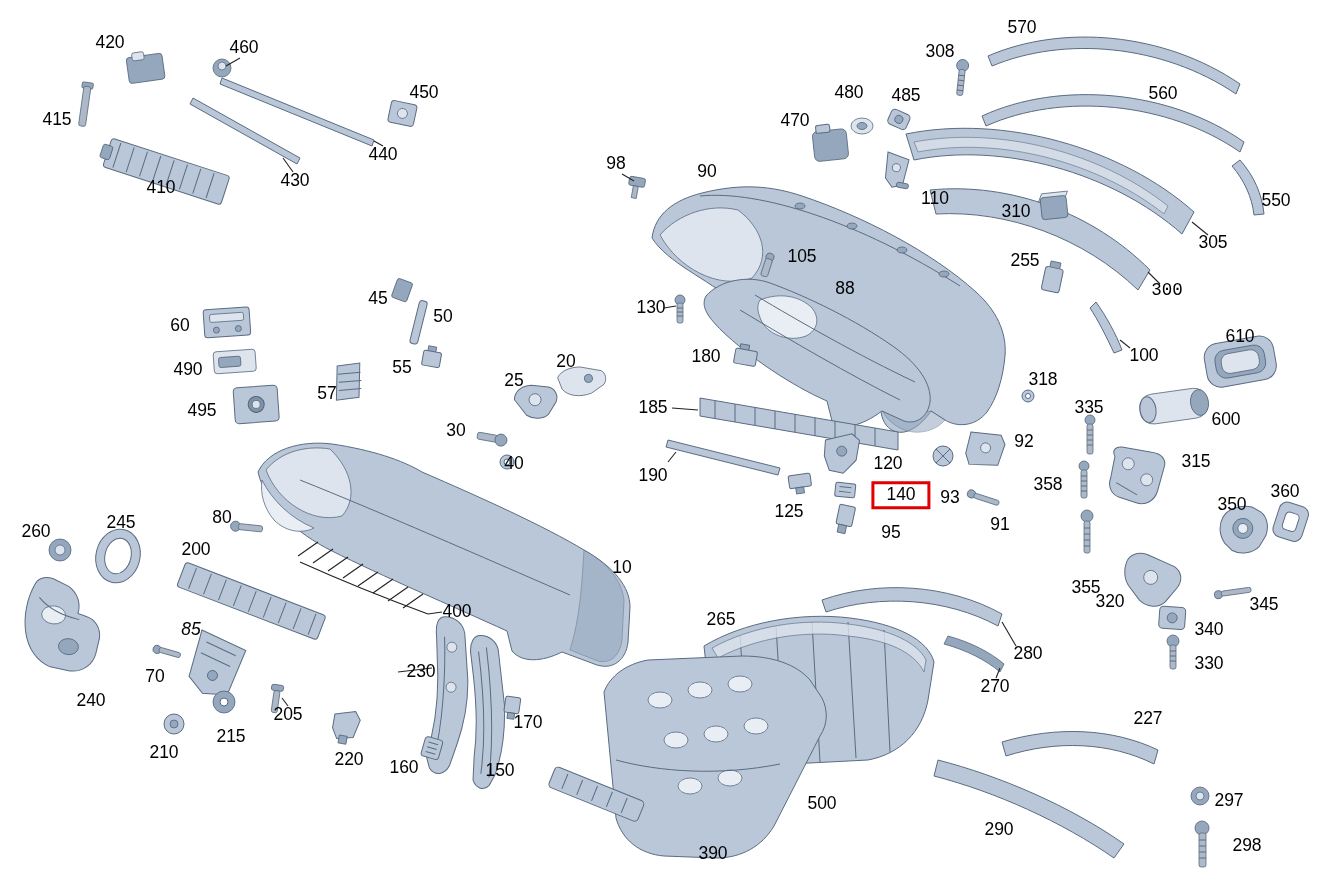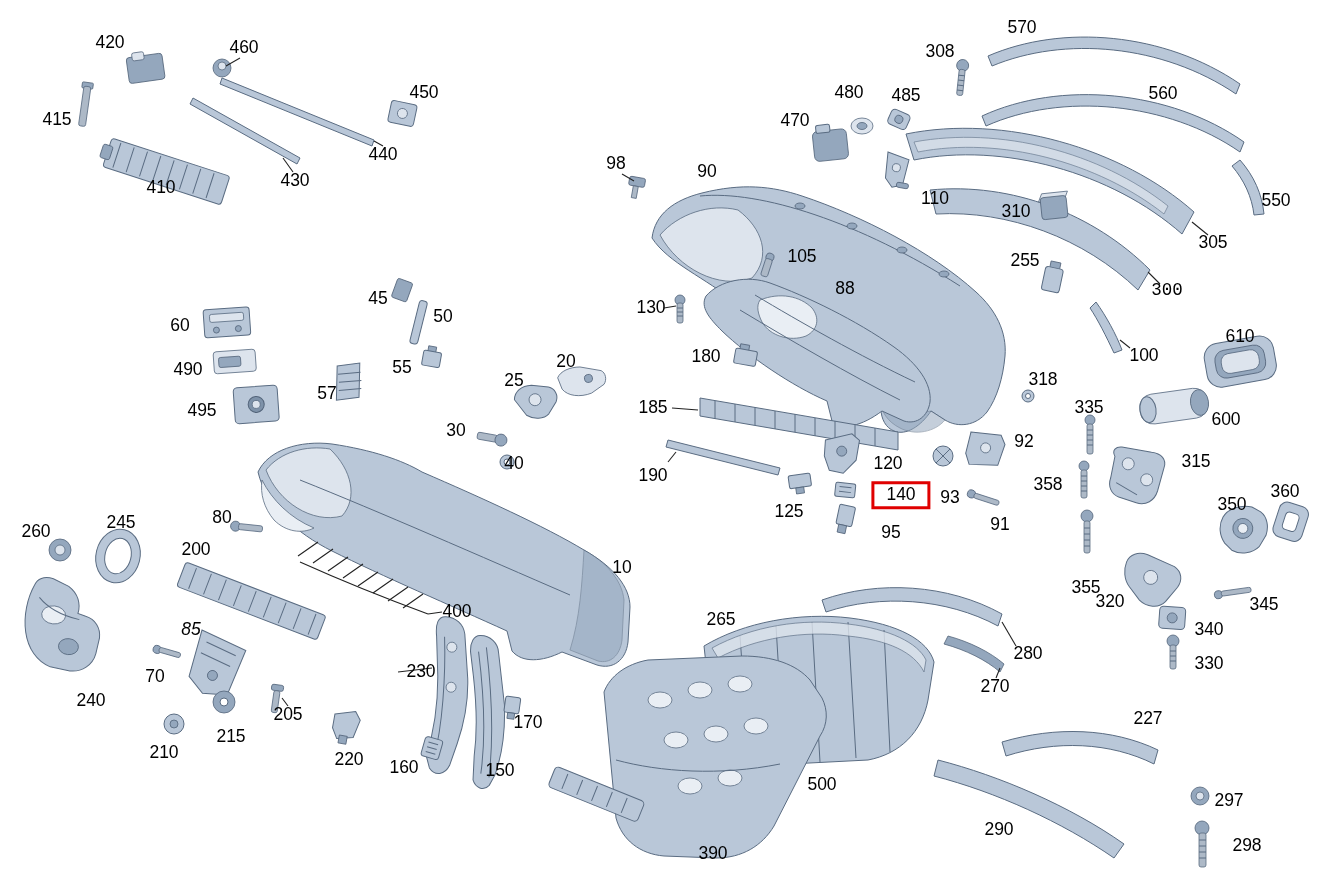--- a/index.html
+++ b/index.html
@@ -471,16 +471,16 @@
       <div class="part-label" style="left: 500px; top: 771px;">150</div>
       <div class="part-label" style="left: 528px; top: 723px;">170</div>
       <div class="part-label" style="left: 721px; top: 620px;">265</div>
       <div class="part-label" style="left: 1028px; top: 654px;">280</div>
       <div class="part-label" style="left: 995px; top: 687px;">270</div>
       <div class="part-label" style="left: 1148px; top: 719px;">227</div>
       <div class="part-label" style="left: 999px; top: 830px;">290</div>
       <div class="part-label" style="left: 1229px; top: 801px;">297</div>
       <div class="part-label" style="left: 1247px; top: 846px;">298</div>
       <div class="part-label" style="left: 713px; top: 854px;">390</div>
-      <div class="part-label" style="left: 822px; top: 785px;">500</div>
+      <div class="part-label" style="left: 822px; top: 804px;">500</div>
     </div>
 
 </div>
 
 </body></html>

